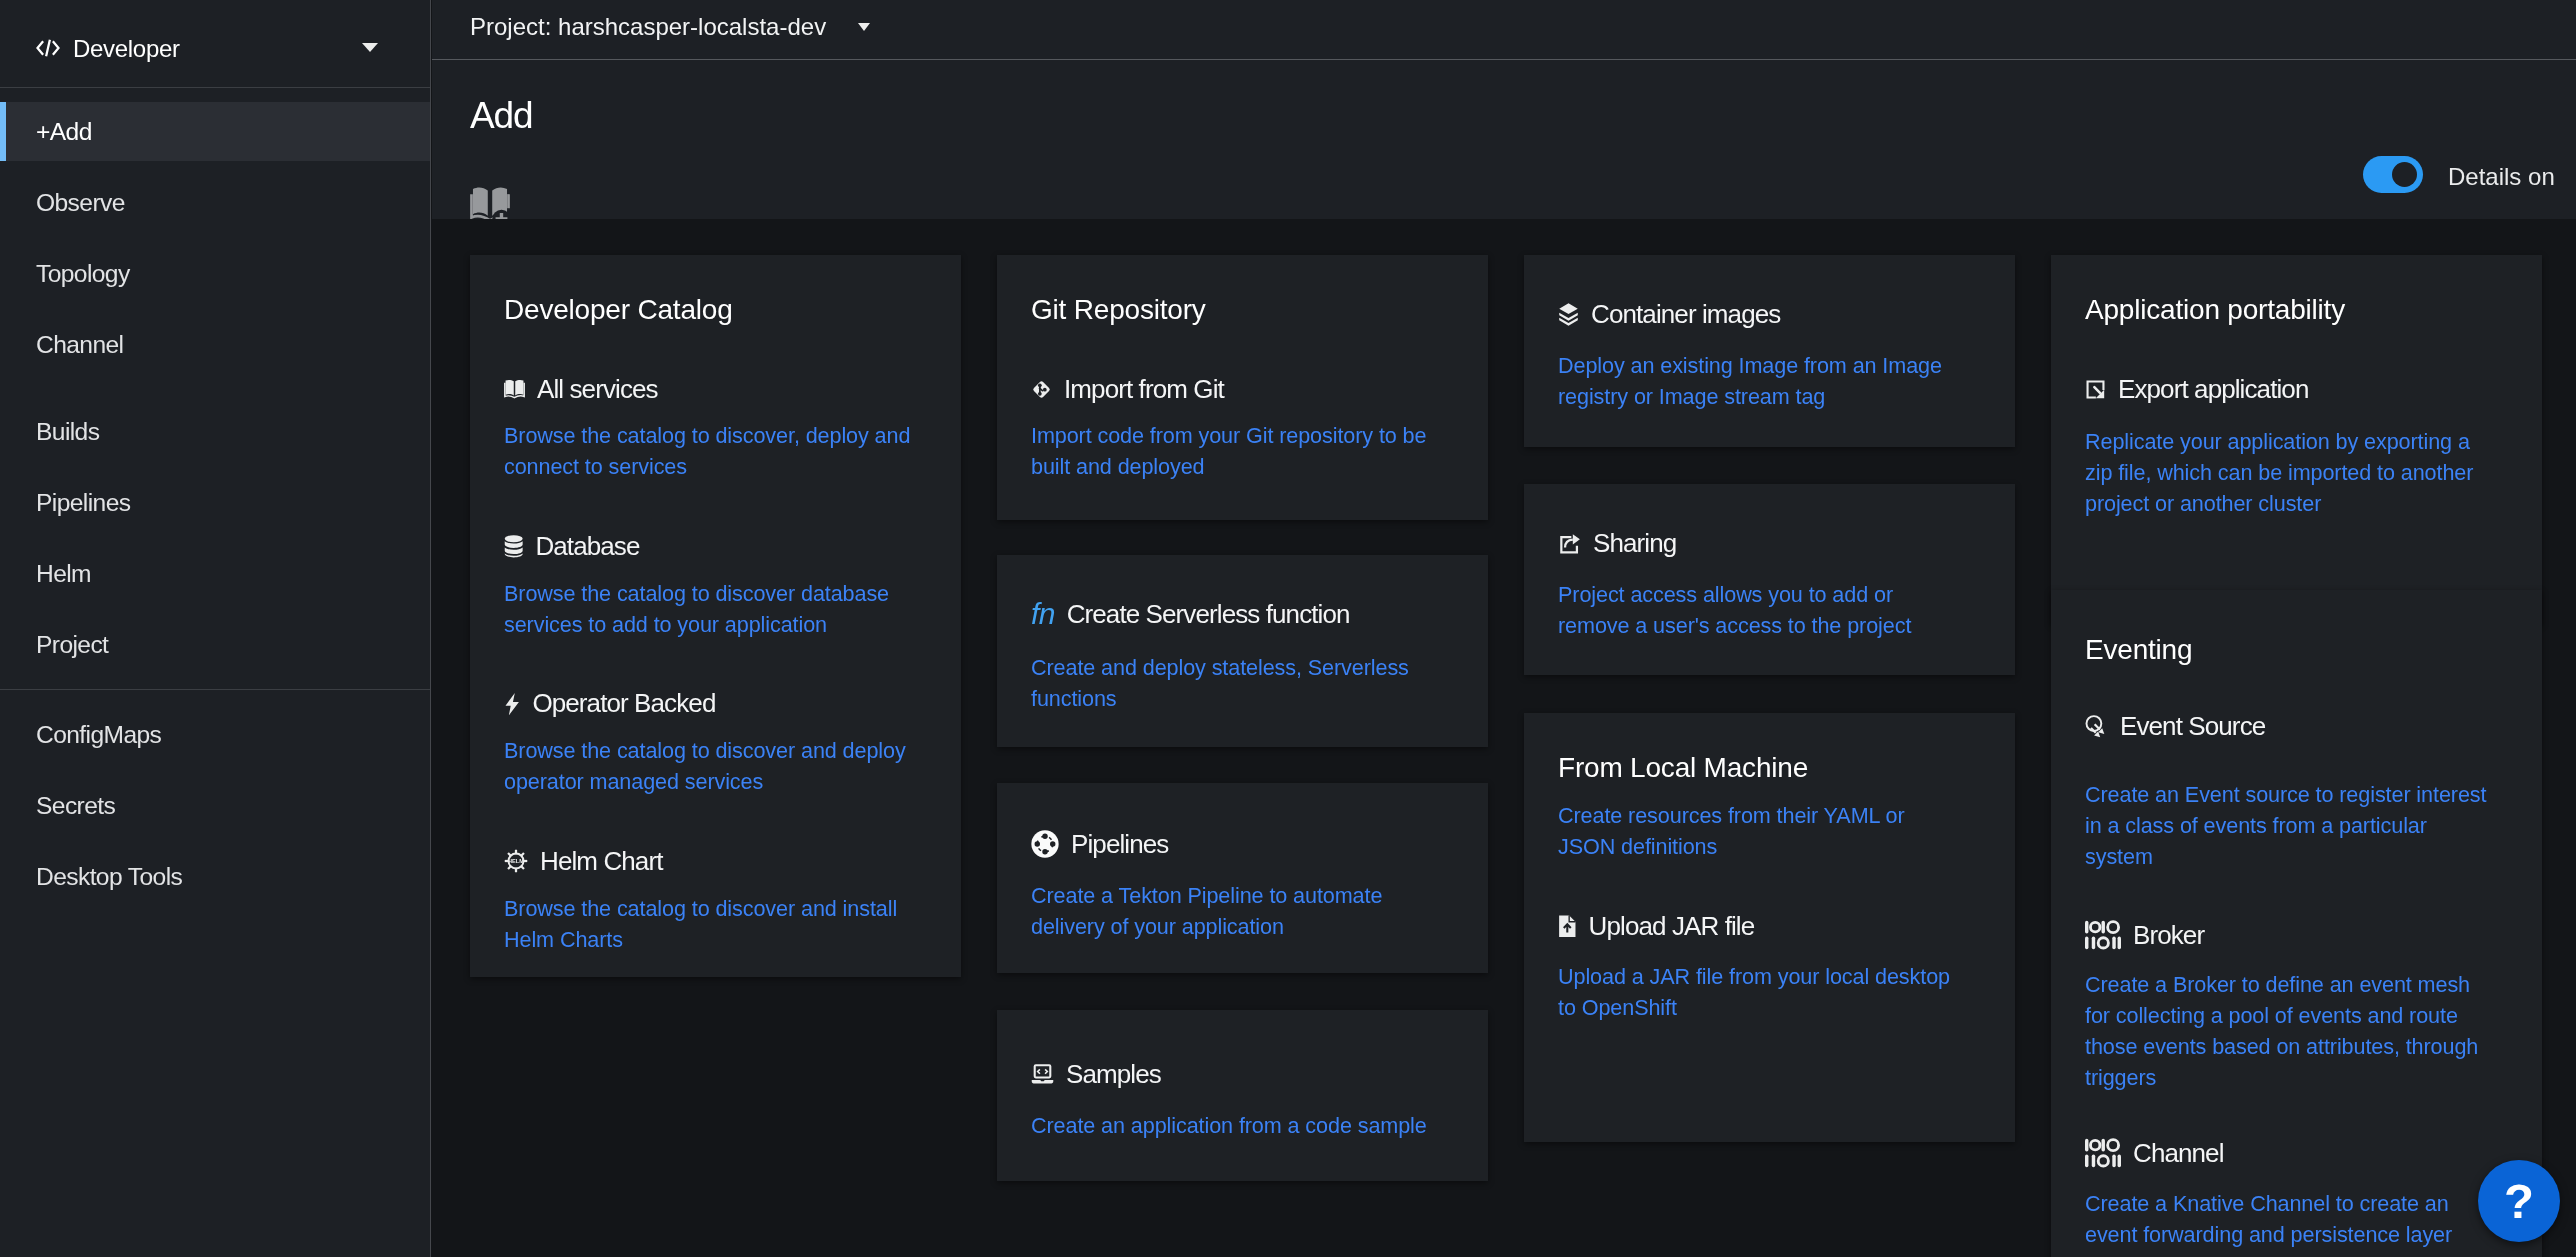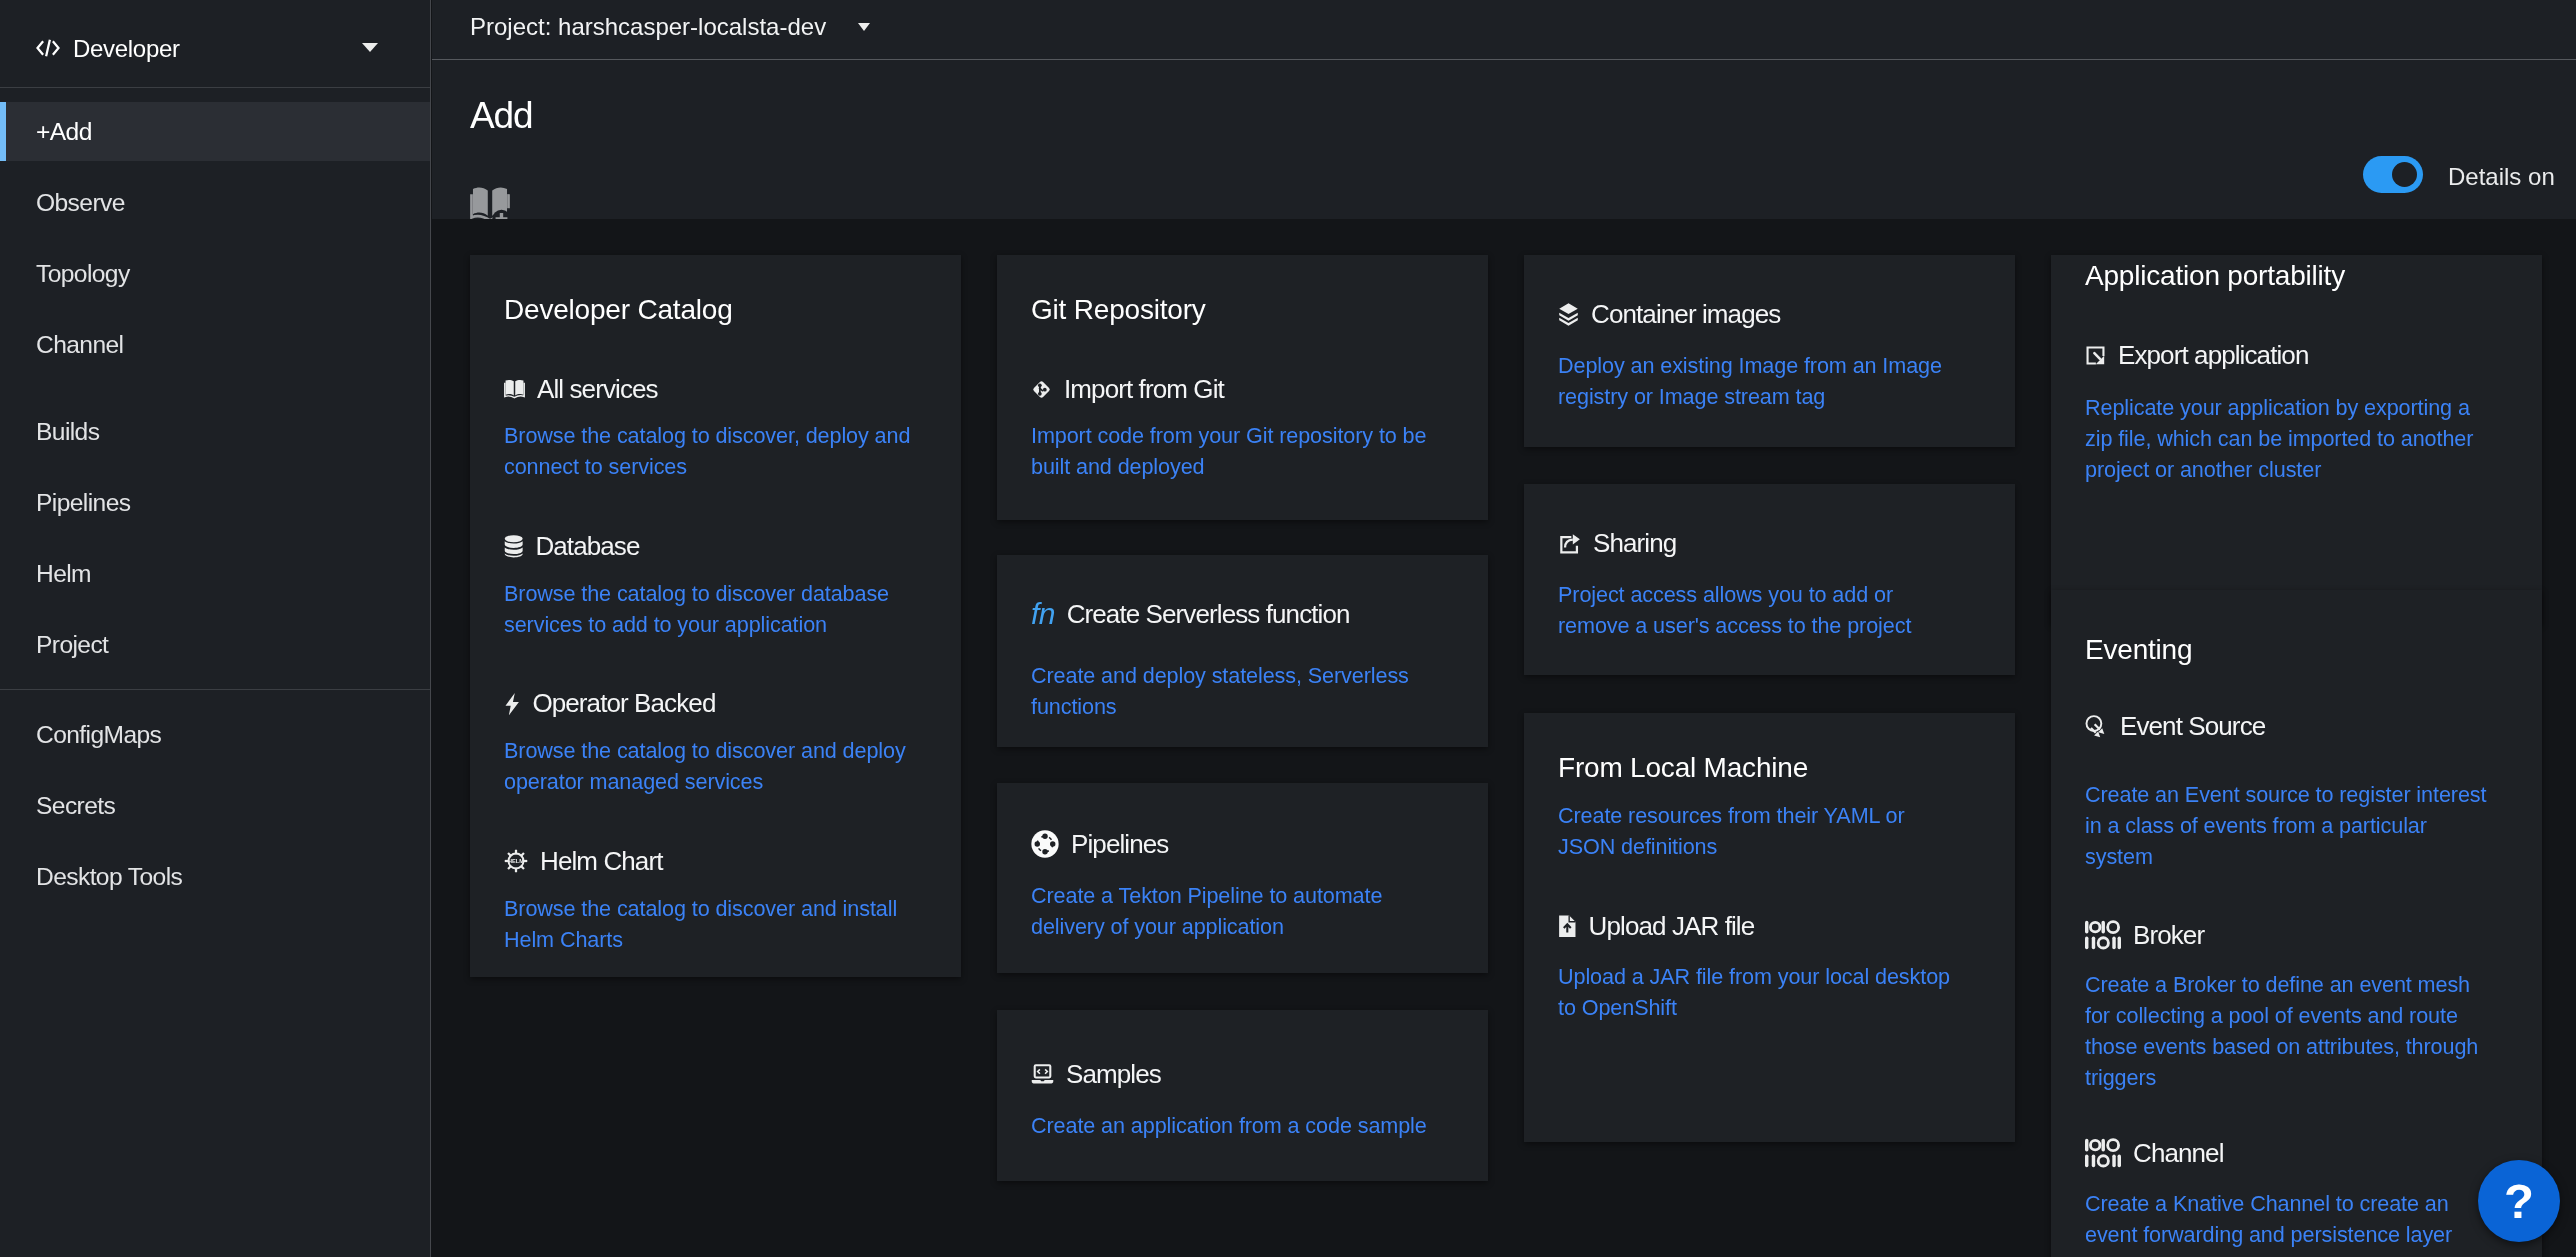--- a/index.html
+++ b/index.html
@@ -186,21 +186,21 @@
   <div class="desc" style="margin-top:13.4px">Import code from your Git repository to be<br>built and deployed</div>
 </div>
 
 <div class="card" style="left:997px;top:555px;width:491px;height:192px;padding-top:41px">
   <div class="irow">
     <span class="ic">
         <span class="fnic">fn</span>
       </span>
     <span class="it">Create Serverless function</span>
   </div>
-  <div class="desc" style="margin-top:28px">Create and deploy stateless, Serverless<br>functions</div>
+  <div class="desc" style="margin-top:20px">Create and deploy stateless, Serverless<br>functions</div>
 </div>
 
 <div class="card" style="left:997px;top:783px;width:491px;height:190px;padding-top:43px">
   <div class="irow">
     <span class="ic">
         <svg width="28" height="28" viewBox="0 0 38 38">
       <circle cx="19" cy="19" r="18.5" fill="#fafbfb"></circle>
       <circle cx="19" cy="19" r="10.5" fill="none" stroke="#1e2125" stroke-width="2" stroke-dasharray="4.5 6.5"></circle>
       <g fill="#1e2125">
         <circle cx="19" cy="8.5" r="3.7"></circle>
@@ -266,21 +266,21 @@
       <path d="M1.5 0.5 H15 L23.5 9 V29.5 H1.5 Z" fill="#eceded"></path>
       <path d="M15 0.5 V9 H23.5" fill="none" stroke="#1e2125" stroke-width="1.8"></path>
       <path d="M12.5 23.5 V13.5 M7.8 17.5 L12.5 12.5 L17.2 17.5" stroke="#1e2125" stroke-width="2.8" fill="none"></path>
     </svg>
       </span>
     <span class="it">Upload JAR file</span>
   </div>
   <div class="desc" style="margin-top:16.4px">Upload a JAR file from your local desktop<br>to OpenShift</div>
 </div>
 
-<div class="card" style="left:2051px;top:255px;width:491px;height:369px;">
+<div class="card" style="left:2051px;top:255px;width:491px;height:369px;padding-top:34px">
   <div class="sect">Application portability</div>
   <div class="irow" style="margin-top:45px">
     <span class="ic">
         <svg width="21" height="21" viewBox="0 0 28 28">
       <path d="M14.5 24.6 H3.4 V3.4 H24.6 V14.5" fill="none" stroke="#eceded" stroke-width="2.8"></path>
       <rect x="9.2" y="13" width="14" height="3.4" rx="1.7" fill="#eceded" transform="rotate(45 16.2 14.7)"></rect>
       <path d="M14.4 25.6 L25.6 25.6 L25.6 14.4 Z" fill="#eceded"></path>
     </svg>
       </span>
     <span class="it">Export application</span>

